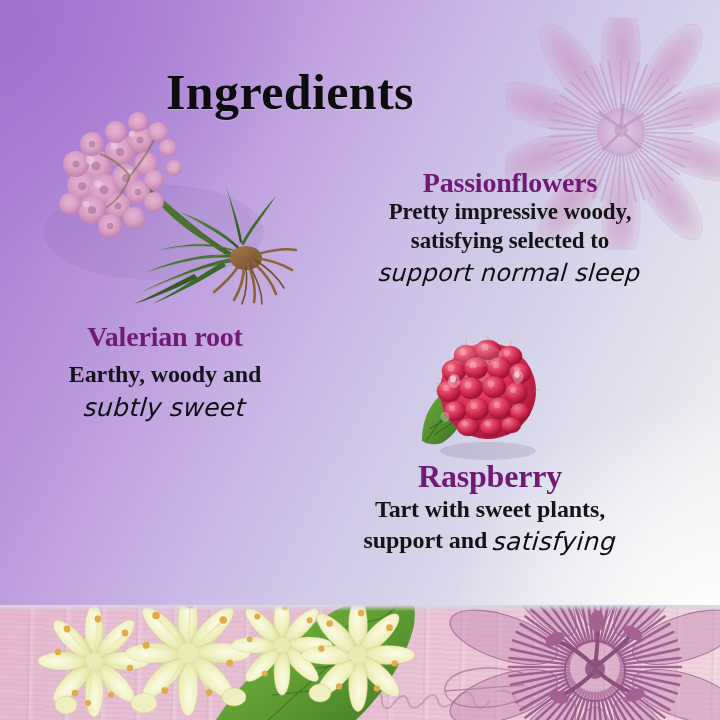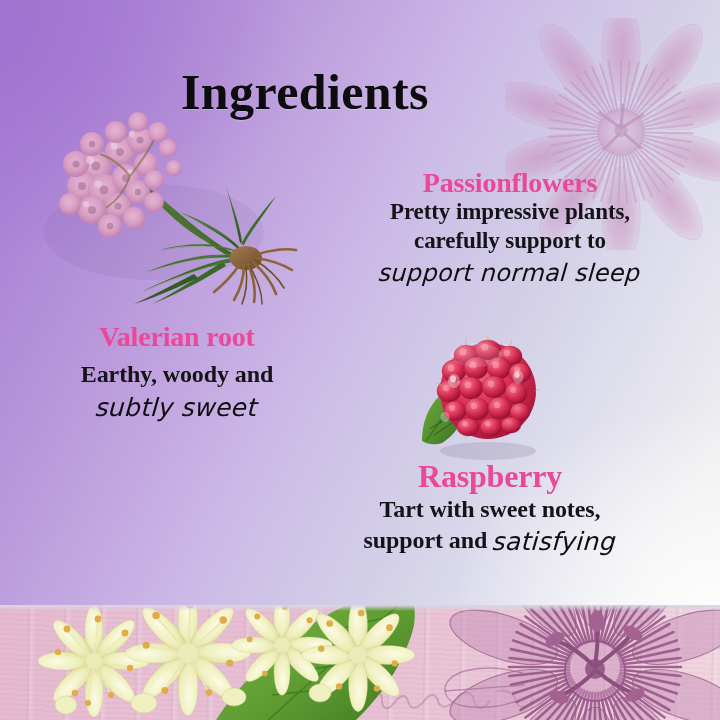--- a/index.html
+++ b/index.html
@@ -80,29 +80,28 @@
   
   .title {
     position:absolute; left:0; top:63px; width:580px;
     text-align:center;
     font-family:"Liberation Serif", serif;
     font-weight:700;
     font-size:50px;
     letter-spacing:.4px;
     color:#0d0d10;
     text-shadow:0 1px 1px rgba(255,255,255,.25);
-    margin-left:15px;
   }
 
   .block { position:absolute; text-align:center; color:#100f13; }
 
   .head {
     font-family:"Liberation Serif", serif;
     font-weight:700;
-    color:#ec4899;
+    color:#701a75;
     line-height:1.04;
     letter-spacing:-.2px;
   }
   .body-line {
     font-family:"Liberation Serif", serif;
     font-weight:700;
     color:#141318;
     line-height:1.16;
     letter-spacing:-.1px;
   }
@@ -117,21 +116,21 @@
   }
 
   
   #blk-passion { left:330px; top:168px; width:360px; }
   #blk-passion .head { font-size:28px; }
   #blk-passion .body-line { font-size:23px; margin-top:2px; }
   #blk-passion .script-line { margin-top:5px; }
   #blk-passion .script { font-size:24px; }
 
   
-  #blk-valerian { left:12px; top:322px; width:330px; }
+  #blk-valerian { left:0; top:322px; width:330px; }
   #blk-valerian .head { font-size:28px; }
   #blk-valerian .body-line { font-size:24px; margin-top:10px; }
   #blk-valerian .script-line { margin-top:4px; }
   #blk-valerian .script { font-size:25px; }
 
   
   #blk-raspberry { left:310px; top:460px; width:360px; }
   #blk-raspberry .head { font-size:32px; }
   #blk-raspberry .body-line { font-size:24px; margin-top:3px; }
   #blk-raspberry .script { font-size:25px; vertical-align:-2px; }
@@ -453,38 +452,38 @@
       <ellipse cx="37" cy="92" rx="4.5" ry="5" fill="#ffffff" opacity=".3"></ellipse>
     </g>
 
     <ellipse cx="68" cy="30" rx="26" ry="12" fill="#ffffff" opacity=".14"></ellipse>
   </svg>
 
   <div class="title">Ingredients</div>
 
   <div class="block" id="blk-passion">
     <div class="head">Passionflowers</div>
-    <div class="body-line">Pretty impressive plants,</div>
-    <div class="body-line">carefully support to</div>
+    <div class="body-line">Pretty impressive woody,</div>
+    <div class="body-line">satisfying selected to</div>
     <div class="script-line">
       <span class="script">support normal sleep</span>
     </div>
   </div>
 
   <div class="block" id="blk-valerian">
     <div class="head">Valerian root</div>
     <div class="body-line">Earthy, woody and</div>
     <div class="script-line">
       <span class="script">subtly sweet</span>
     </div>
   </div>
 
   <div class="block" id="blk-raspberry">
     <div class="head">Raspberry</div>
-    <div class="body-line">Tart with sweet notes,</div>
+    <div class="body-line">Tart with sweet plants,</div>
     <div class="body-line nowrap"><span>support and </span><span class="script">satisfying</span></div>
   </div>
 
   <div class="strip">
     <div class="strip-grain"></div>
 
     <svg style="position:absolute;left:330px;top:62px;width:250px;height:52px;opacity:.30" viewBox="0 0 250 52">
       <path d="M6 38 C14 22 22 22 24 34 C26 44 34 42 40 32 C46 22 52 24 52 34 C52 42 58 44 64 36 C70 28 76 26 78 34 C80 42 86 44 94 34 C100 26 106 26 108 34 C110 42 118 42 126 32 C134 22 142 24 144 34 C146 42 152 44 160 34" fill="none" stroke="#8d4f78" stroke-width="2" stroke-linecap="round"></path>
       <path d="M168 24 C176 22 184 26 186 34 C188 42 196 42 204 32" fill="none" stroke="#8d4f78" stroke-width="2" stroke-linecap="round"></path>
     </svg>

